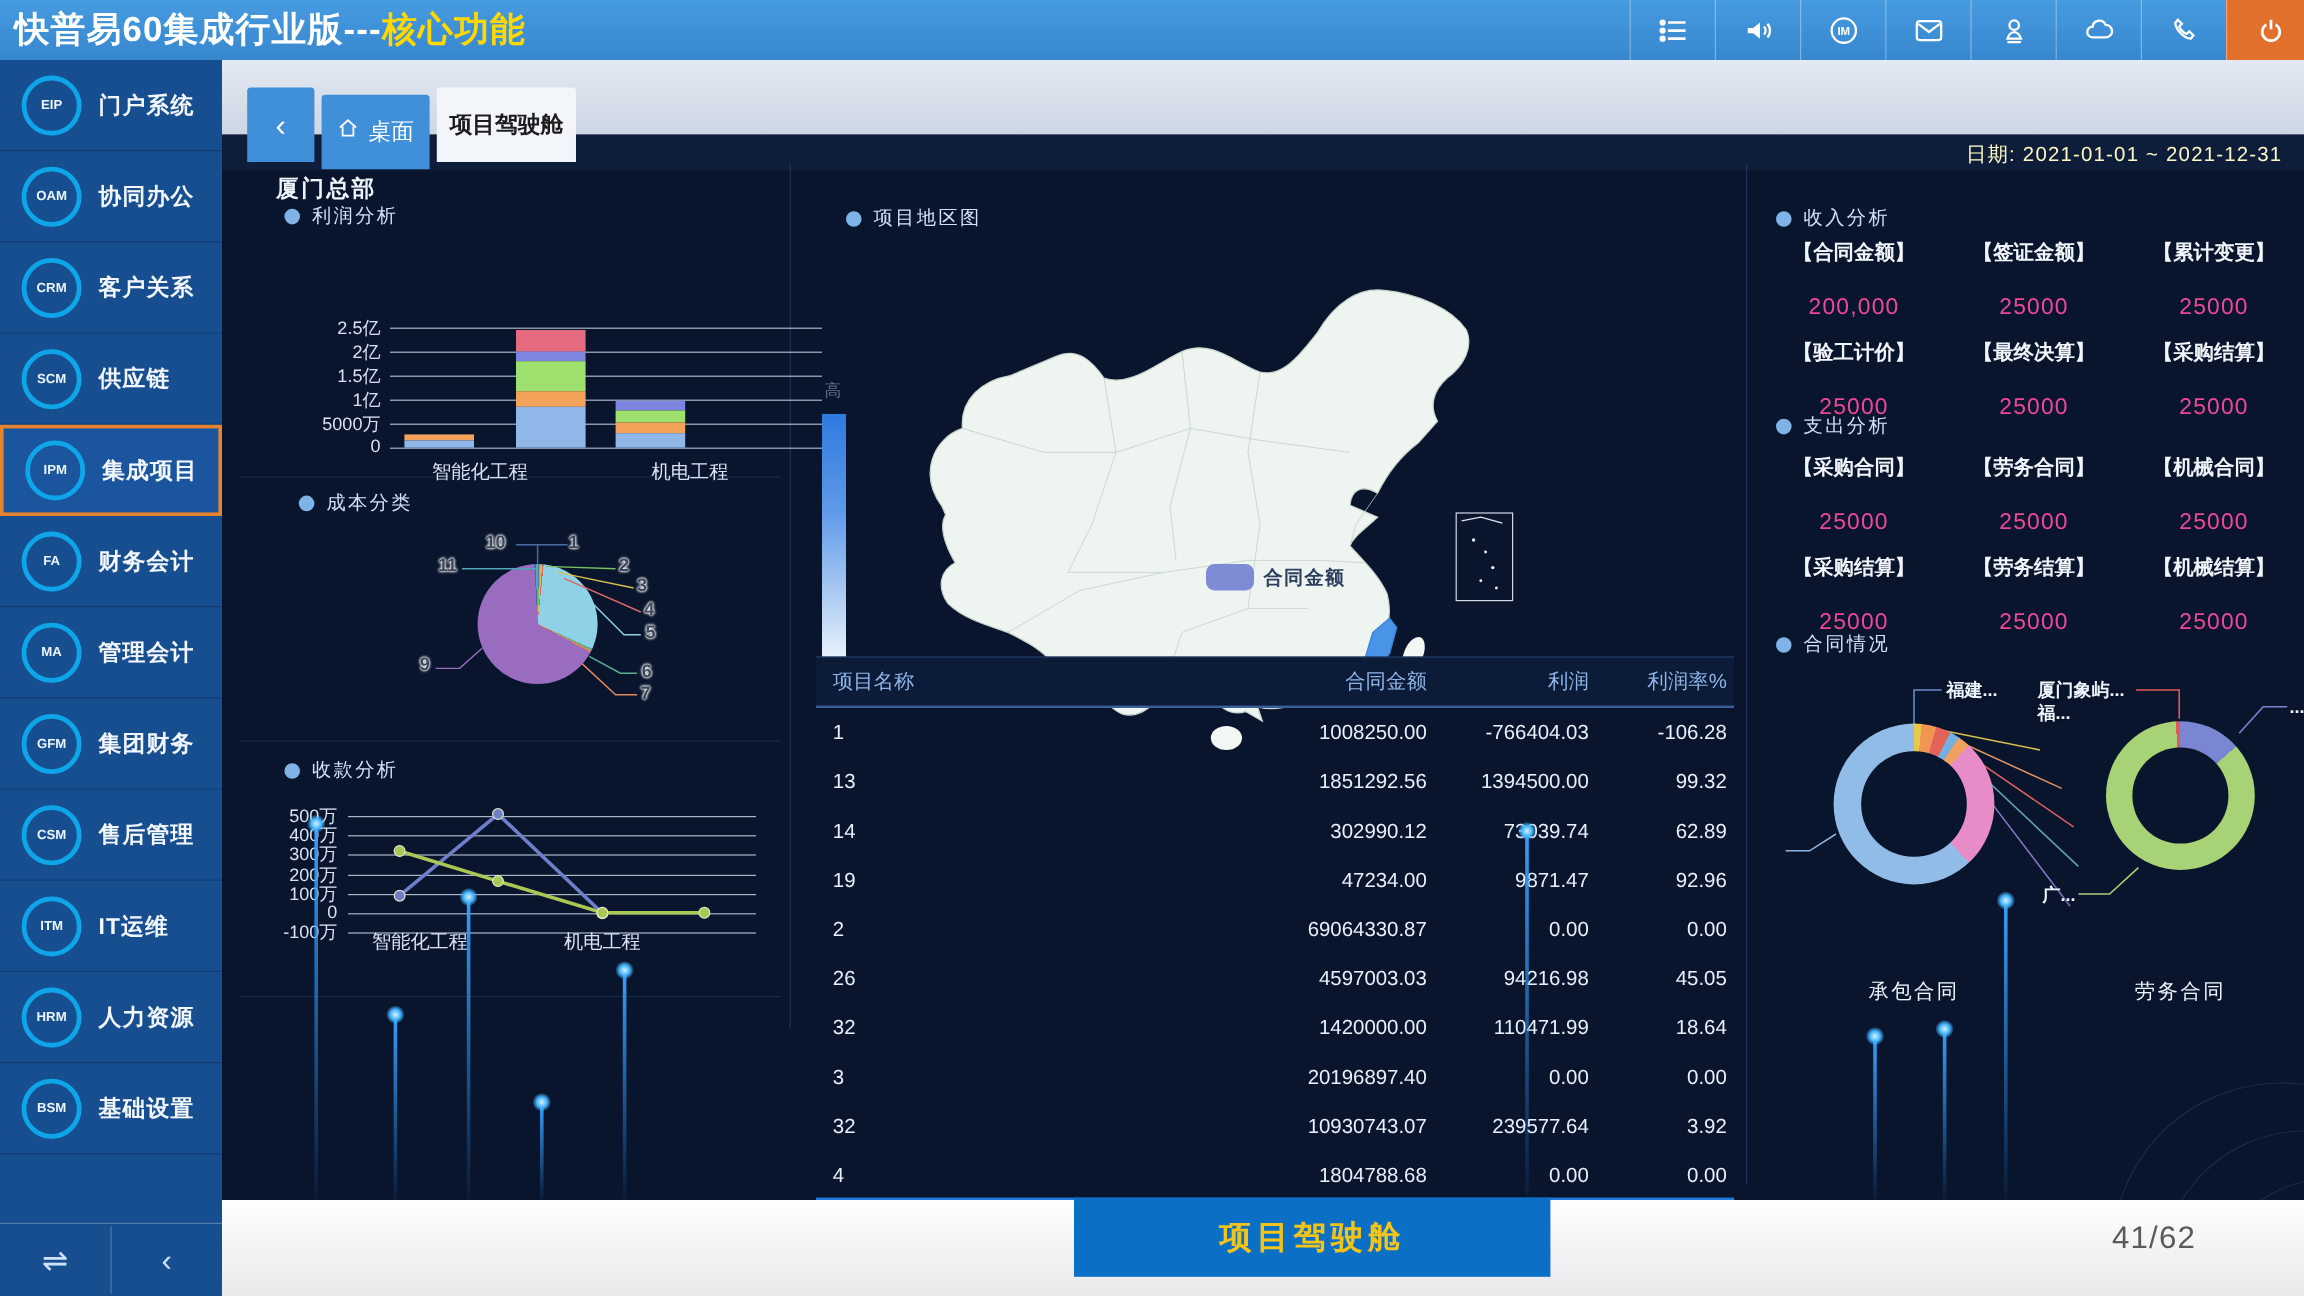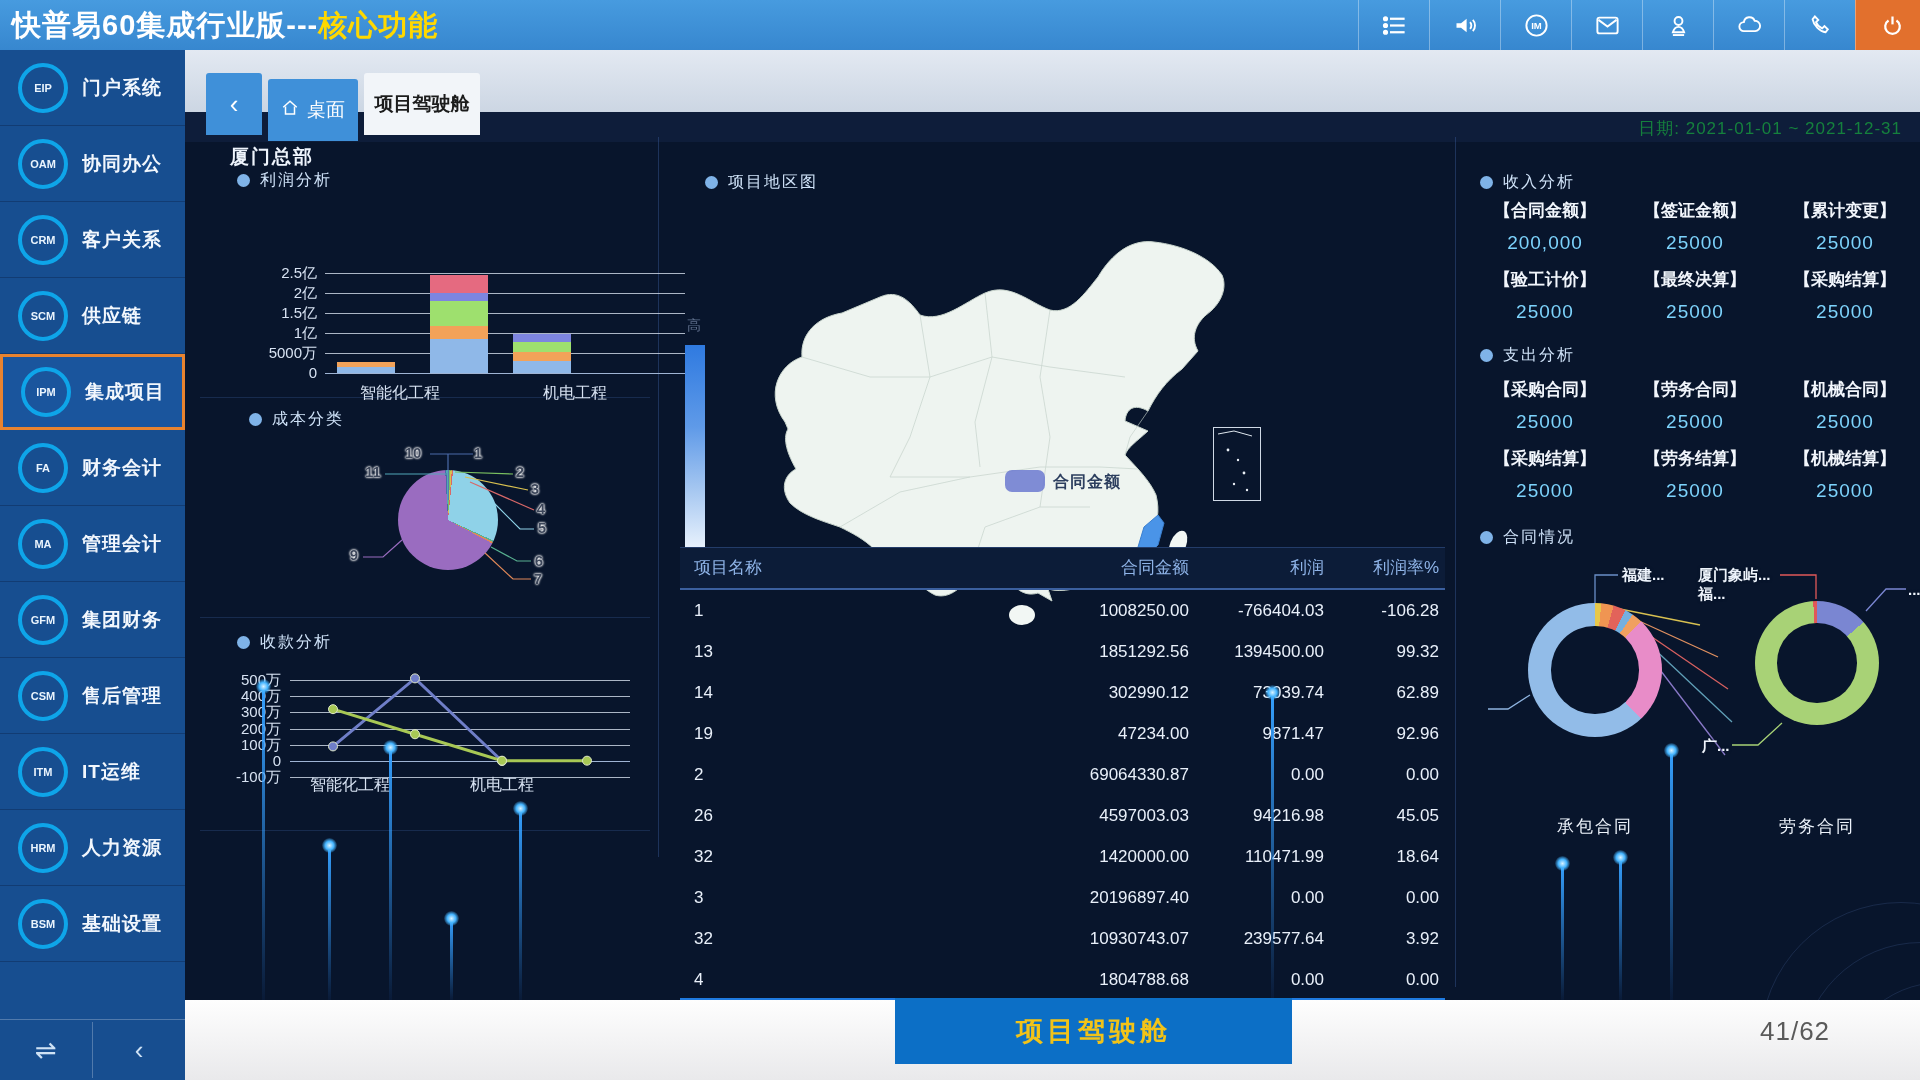--- a/index.html
+++ b/index.html
@@ -34,21 +34,21 @@
   .tabstrip{position:absolute;left:185px;top:50px;width:1735px;height:62px;
             background:linear-gradient(#e3e9f2,#ccd6e3);z-index:10;}
   .tab-btn{position:absolute;top:23px;height:62px;border-radius:3px 3px 0 0;display:flex;align-items:center;
            justify-content:center;gap:8px;cursor:pointer;z-index:15;font-size:19px;}
   .tab-back{left:21px;width:56px;background:#3f90d9;color:#fff;font-size:26px;}
   .tab-desktop{left:83px;width:90px;background:#3f90d9;color:#fff;}
   .tab-active{left:178px;width:116px;background:#f2f5f9;color:#1c1c1c;font-weight:bold;}
   
   .dash{position:absolute;left:185px;top:112px;width:1735px;height:888px;background:#08152c;overflow:hidden;z-index:5;}
   .date-band{position:absolute;left:0;top:0;width:1735px;height:30px;background:#0e1d3a;}
-  .date-lbl{position:absolute;right:18px;top:5px;font-size:17px;color:#15803d;letter-spacing:1px;}
+  .date-lbl{position:absolute;right:18px;top:5px;font-size:17px;color:#fef9c3;letter-spacing:1px;}
   .org-lbl{position:absolute;left:45px;top:32px;font-size:19px;color:#eef4fc;font-weight:bold;letter-spacing:2px;}
   .panel-title{position:absolute;display:flex;align-items:center;gap:10px;font-size:16px;color:#cfe2f8;letter-spacing:2px;}
   .panel-title .dot{width:13px;height:13px;border-radius:50%;background:#7fb3e8;}
   .vdiv{position:absolute;width:1px;background:rgba(70,110,180,.35);}
   .hdiv{position:absolute;height:1px;background:rgba(60,95,160,.3);}
   
   .gridline{position:absolute;height:1px;background:rgba(225,236,250,.75);}
   .ytick{position:absolute;font-size:15px;color:#d7e2f2;text-align:right;width:70px;}
   .xtick{position:absolute;font-size:16px;color:#d7e2f2;text-align:center;}
   .barstack{position:absolute;display:flex;flex-direction:column-reverse;width:58px;}
@@ -66,21 +66,21 @@
             border-bottom:2px solid #3b5f9e;color:#8fb4e8;font-size:17px;background:#0c1c38;}
   .tbl-row{display:flex;height:41px;line-height:41px;color:#e9f0fa;font-size:17px;}
   .c-name{flex:1;padding-left:14px;text-align:left;}
   .c-amt{width:200px;text-align:right;}
   .c-pft{width:135px;text-align:right;}
   .c-rate{width:115px;text-align:right;padding-right:6px;}
   
   .kv-grid{position:absolute;width:455px;display:grid;grid-template-columns:150px 150px 150px;row-gap:8px;}
   .kv-cell{text-align:center;}
   .kv-cell .k{font-size:17px;color:#f2f6fc;font-weight:bold;}
-  .kv-cell .v{font-size:19px;color:#7dd3fc;margin-top:10px;letter-spacing:1px;}
+  .kv-cell .v{font-size:19px;color:#ec4899;margin-top:24px;letter-spacing:1px;}
   
   .gradbar{position:absolute;width:20px;height:205px;
            background:linear-gradient(180deg,#2f7ae0 0%,#5f9ae8 40%,#a9c9f1 72%,#eaf3fd 100%);}
   .scale-lbl{position:absolute;font-size:14px;color:#5f6f8c;}
   .legend-pill{position:absolute;width:40px;height:22px;border-radius:7px;background:rgba(107,121,208,.85);}
   .legend-txt{position:absolute;font-size:16px;font-weight:bold;color:#2c3e5e;letter-spacing:1px;}
   .inset{position:absolute;width:46px;height:72px;border:1px solid #cfd9e6;}
   
   .beam{position:absolute;width:3px;background:linear-gradient(#35a0ff,rgba(40,120,255,.05));}
   .beam .bdot{position:absolute;left:-6px;top:-7px;width:15px;height:15px;border-radius:50%;

